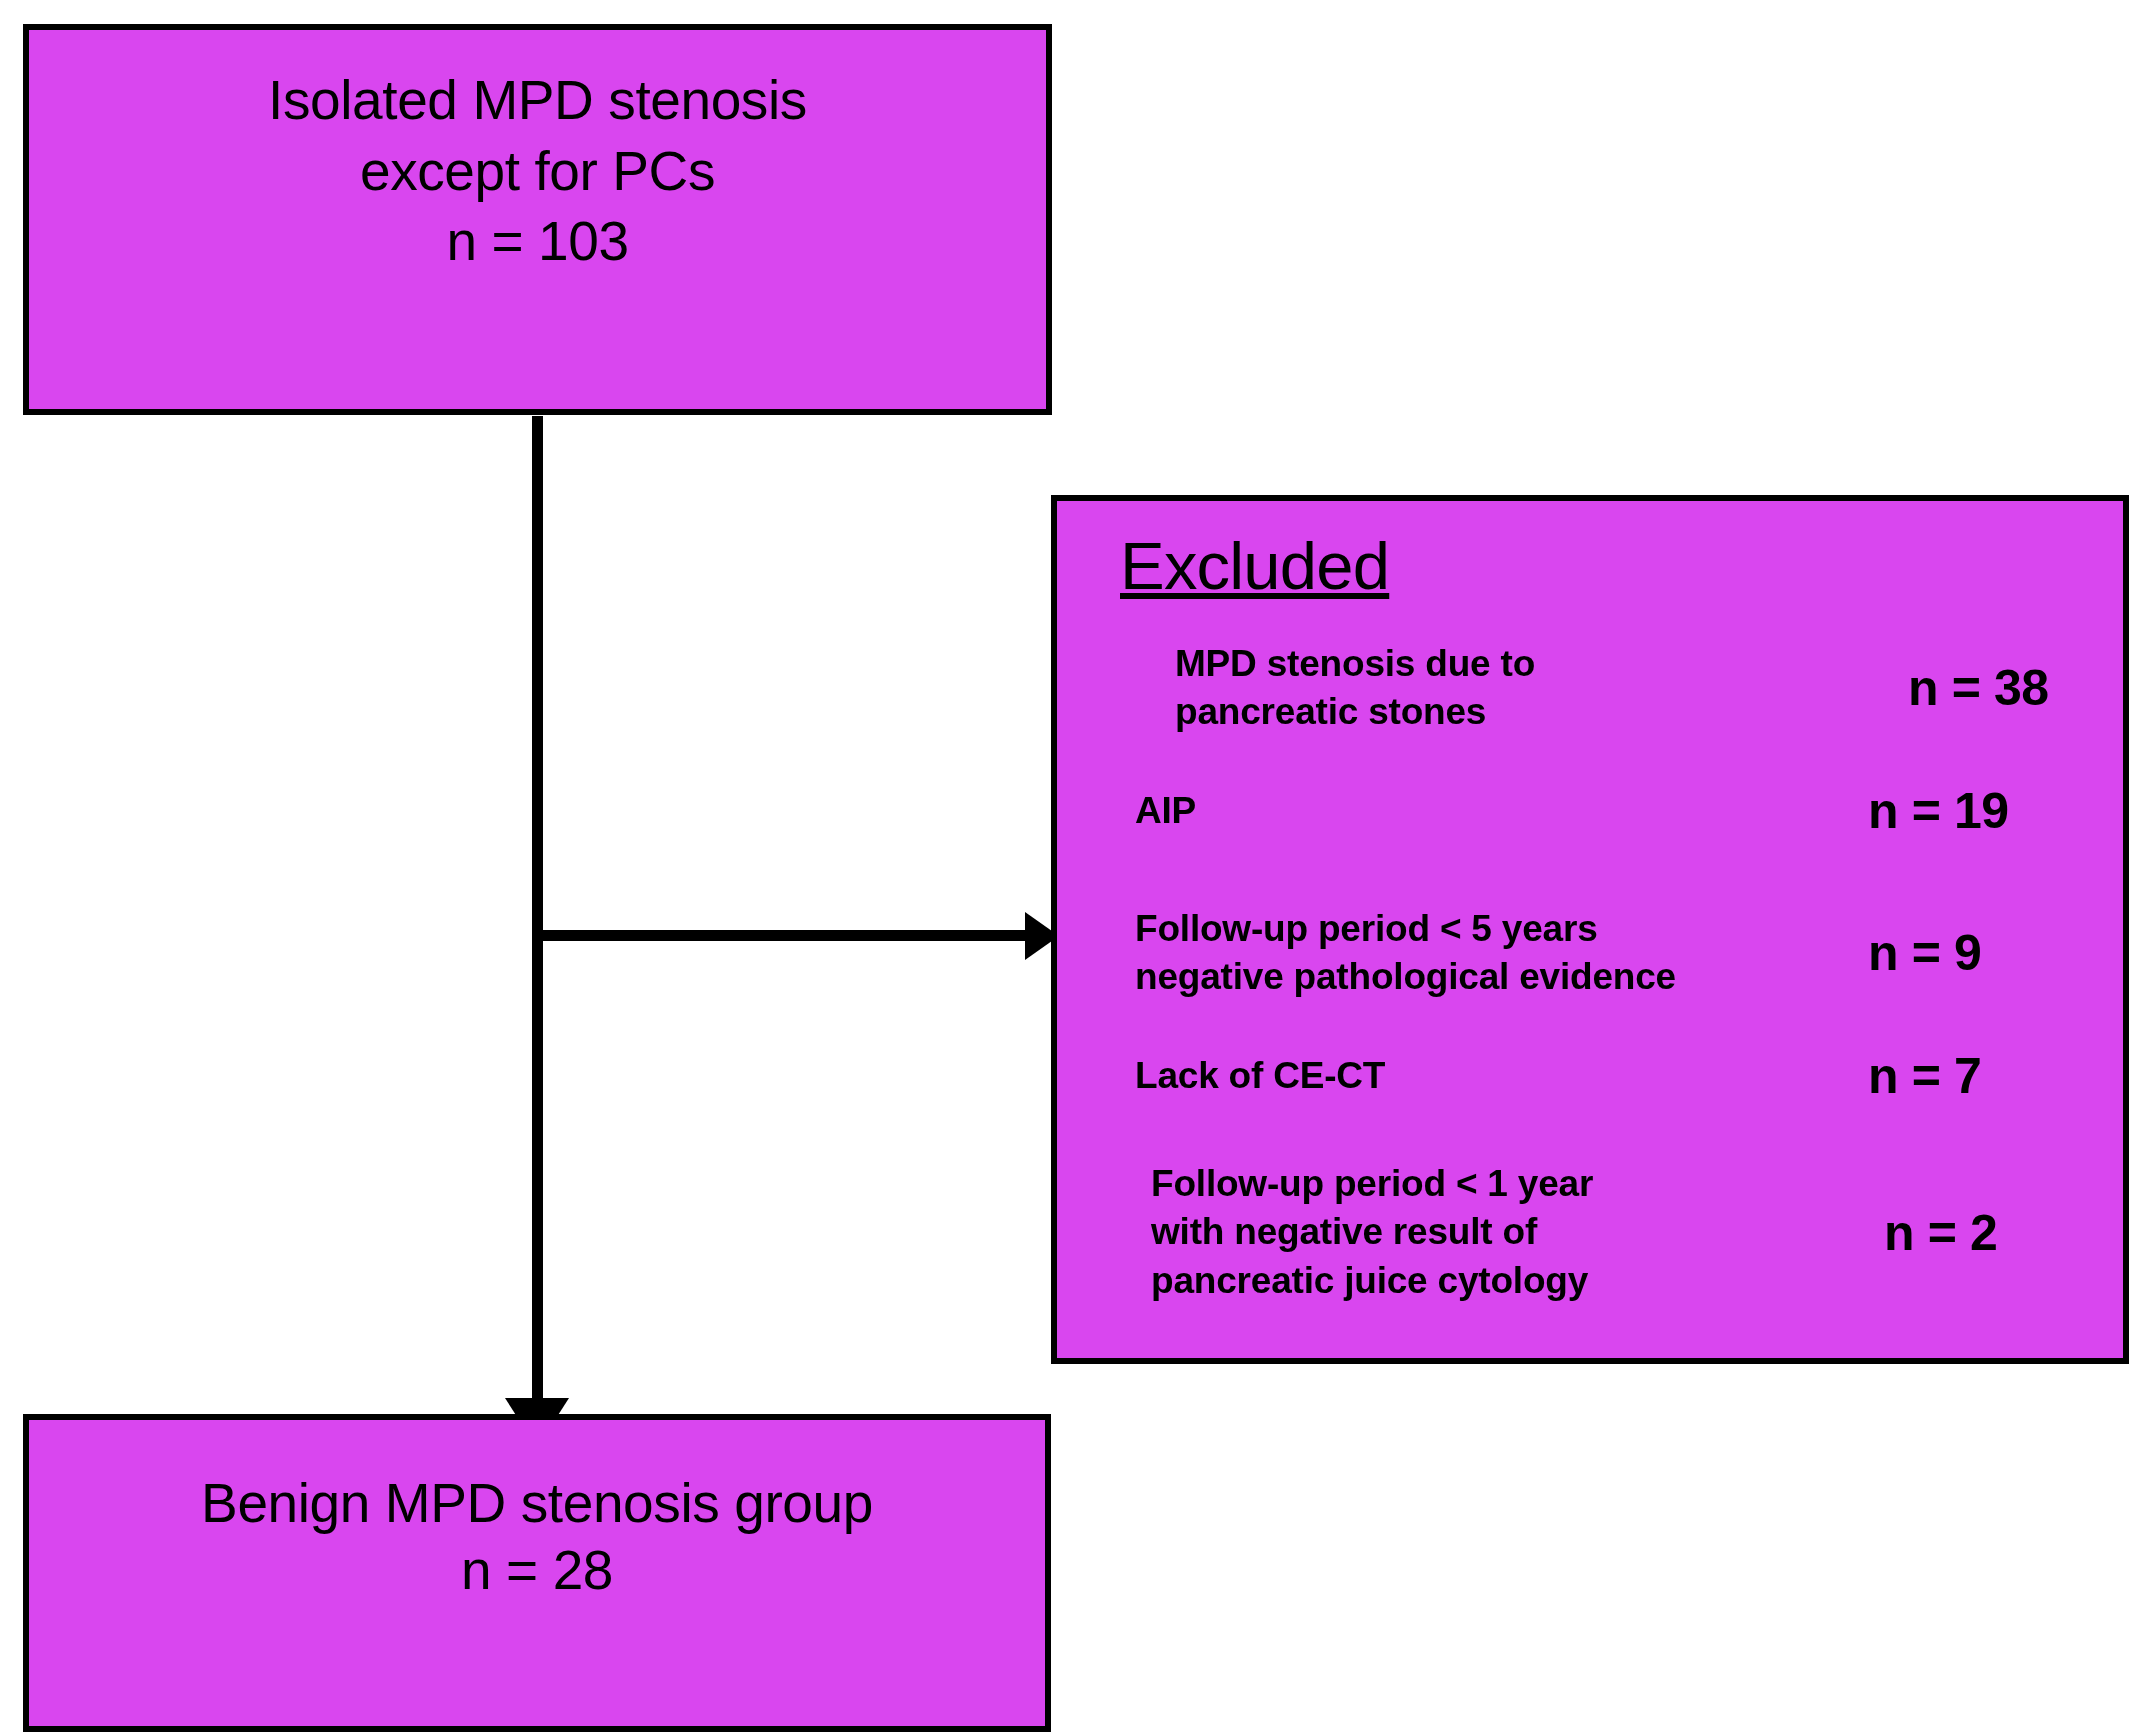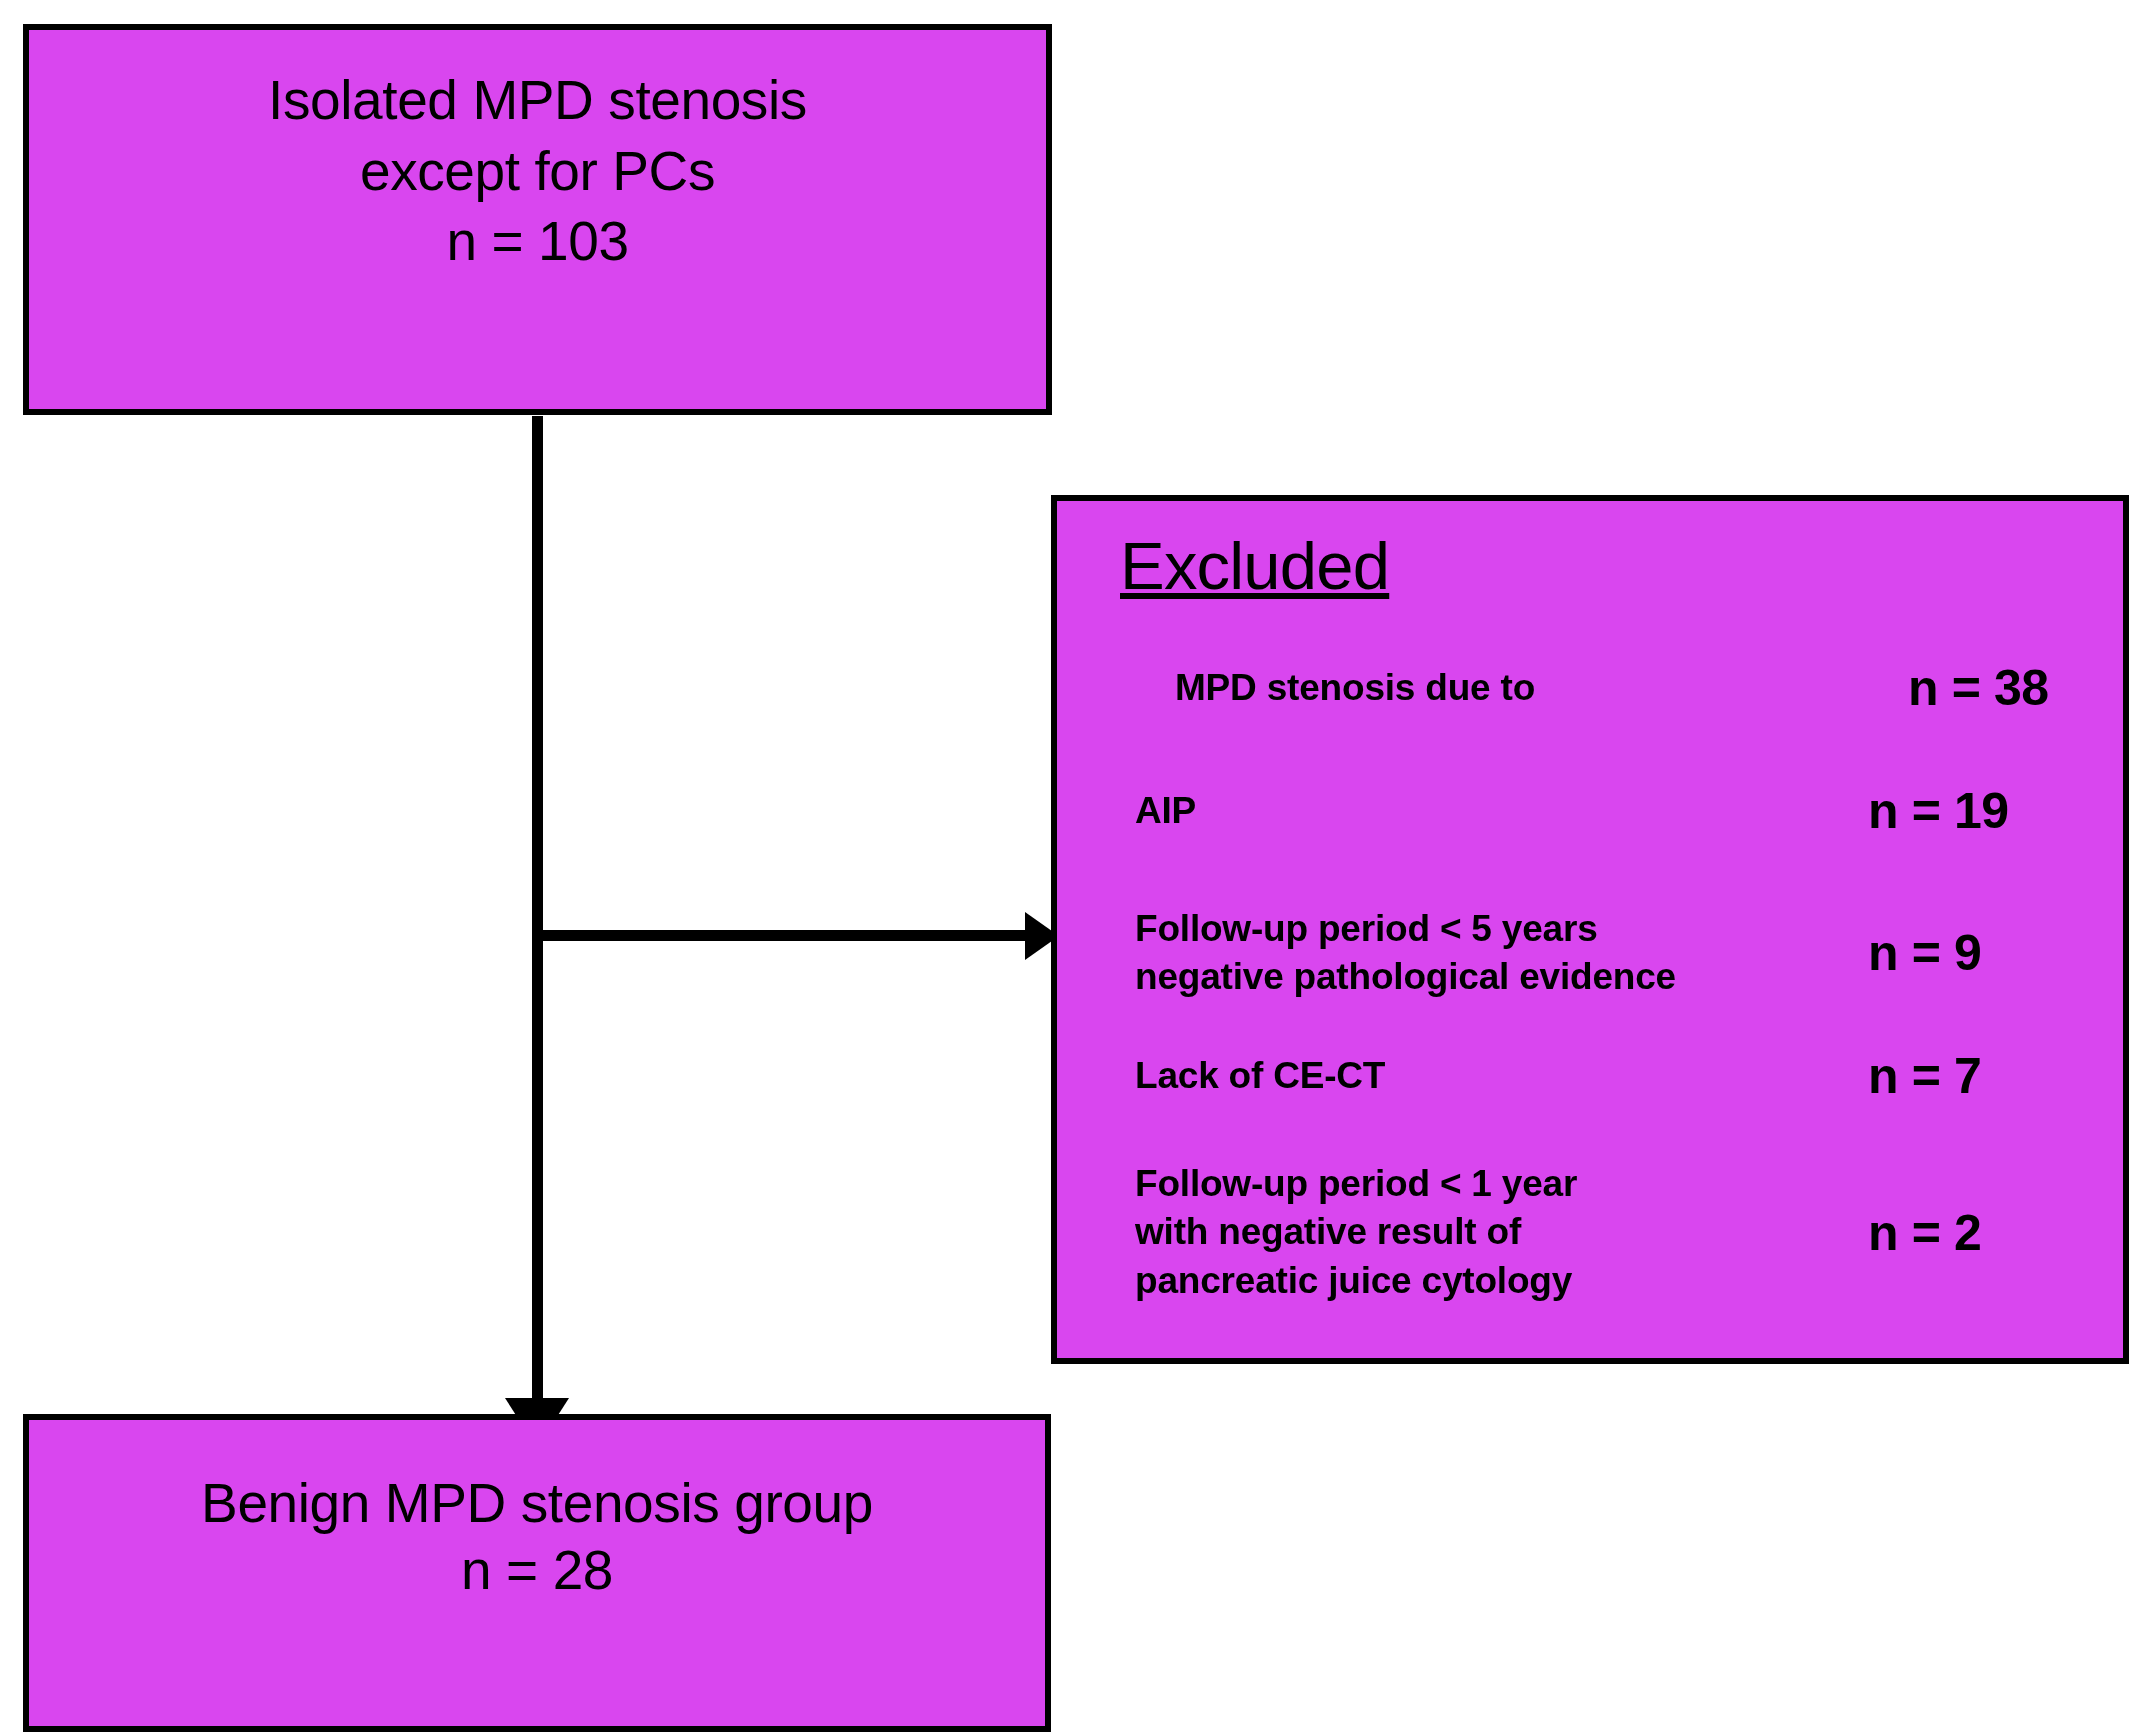--- a/index.html
+++ b/index.html
@@ -114,21 +114,21 @@
     font-size: 50px;
     font-weight: 700;
     letter-spacing: -0.4px;
     white-space: nowrap;
   }
 
   #exc-row-0 { top: 635px;  height: 106px; margin-left: 40px; }
   #exc-row-1 { top: 782px;  height: 58px;  }
   #exc-row-2 { top: 900px; height: 106px; }
   #exc-row-3 { top: 1047px; height: 58px; justify-content: flex-end;  }
-  #exc-row-4 { top: 1153px; height: 159px; }
+  #exc-row-4 { top: 1153px; height: 159px; margin-left: 16px; }
 
   
   .conn {
     position: absolute;
     background: #000000;
   }
 
   
   #conn-trunk {
     left: 532px;
@@ -189,20 +189,21 @@
   <div id="arrow-right"></div>
   <div id="arrow-down"></div>
 
   <div class="flow-box" id="box-excluded"></div>
 
   <div id="excluded-title">Excluded</div>
 
   <div class="exc-row" id="exc-row-0">
     <div class="exc-label">
       <div>MPD stenosis due to</div>
+      <div>pancreatic stones</div>
     </div>
     <div class="exc-count">n = 38</div>
   </div>
 
   <div class="exc-row" id="exc-row-1">
     <div class="exc-label">
       <div>AIP</div>
     </div>
     <div class="exc-count">n = 19</div>
   </div>

